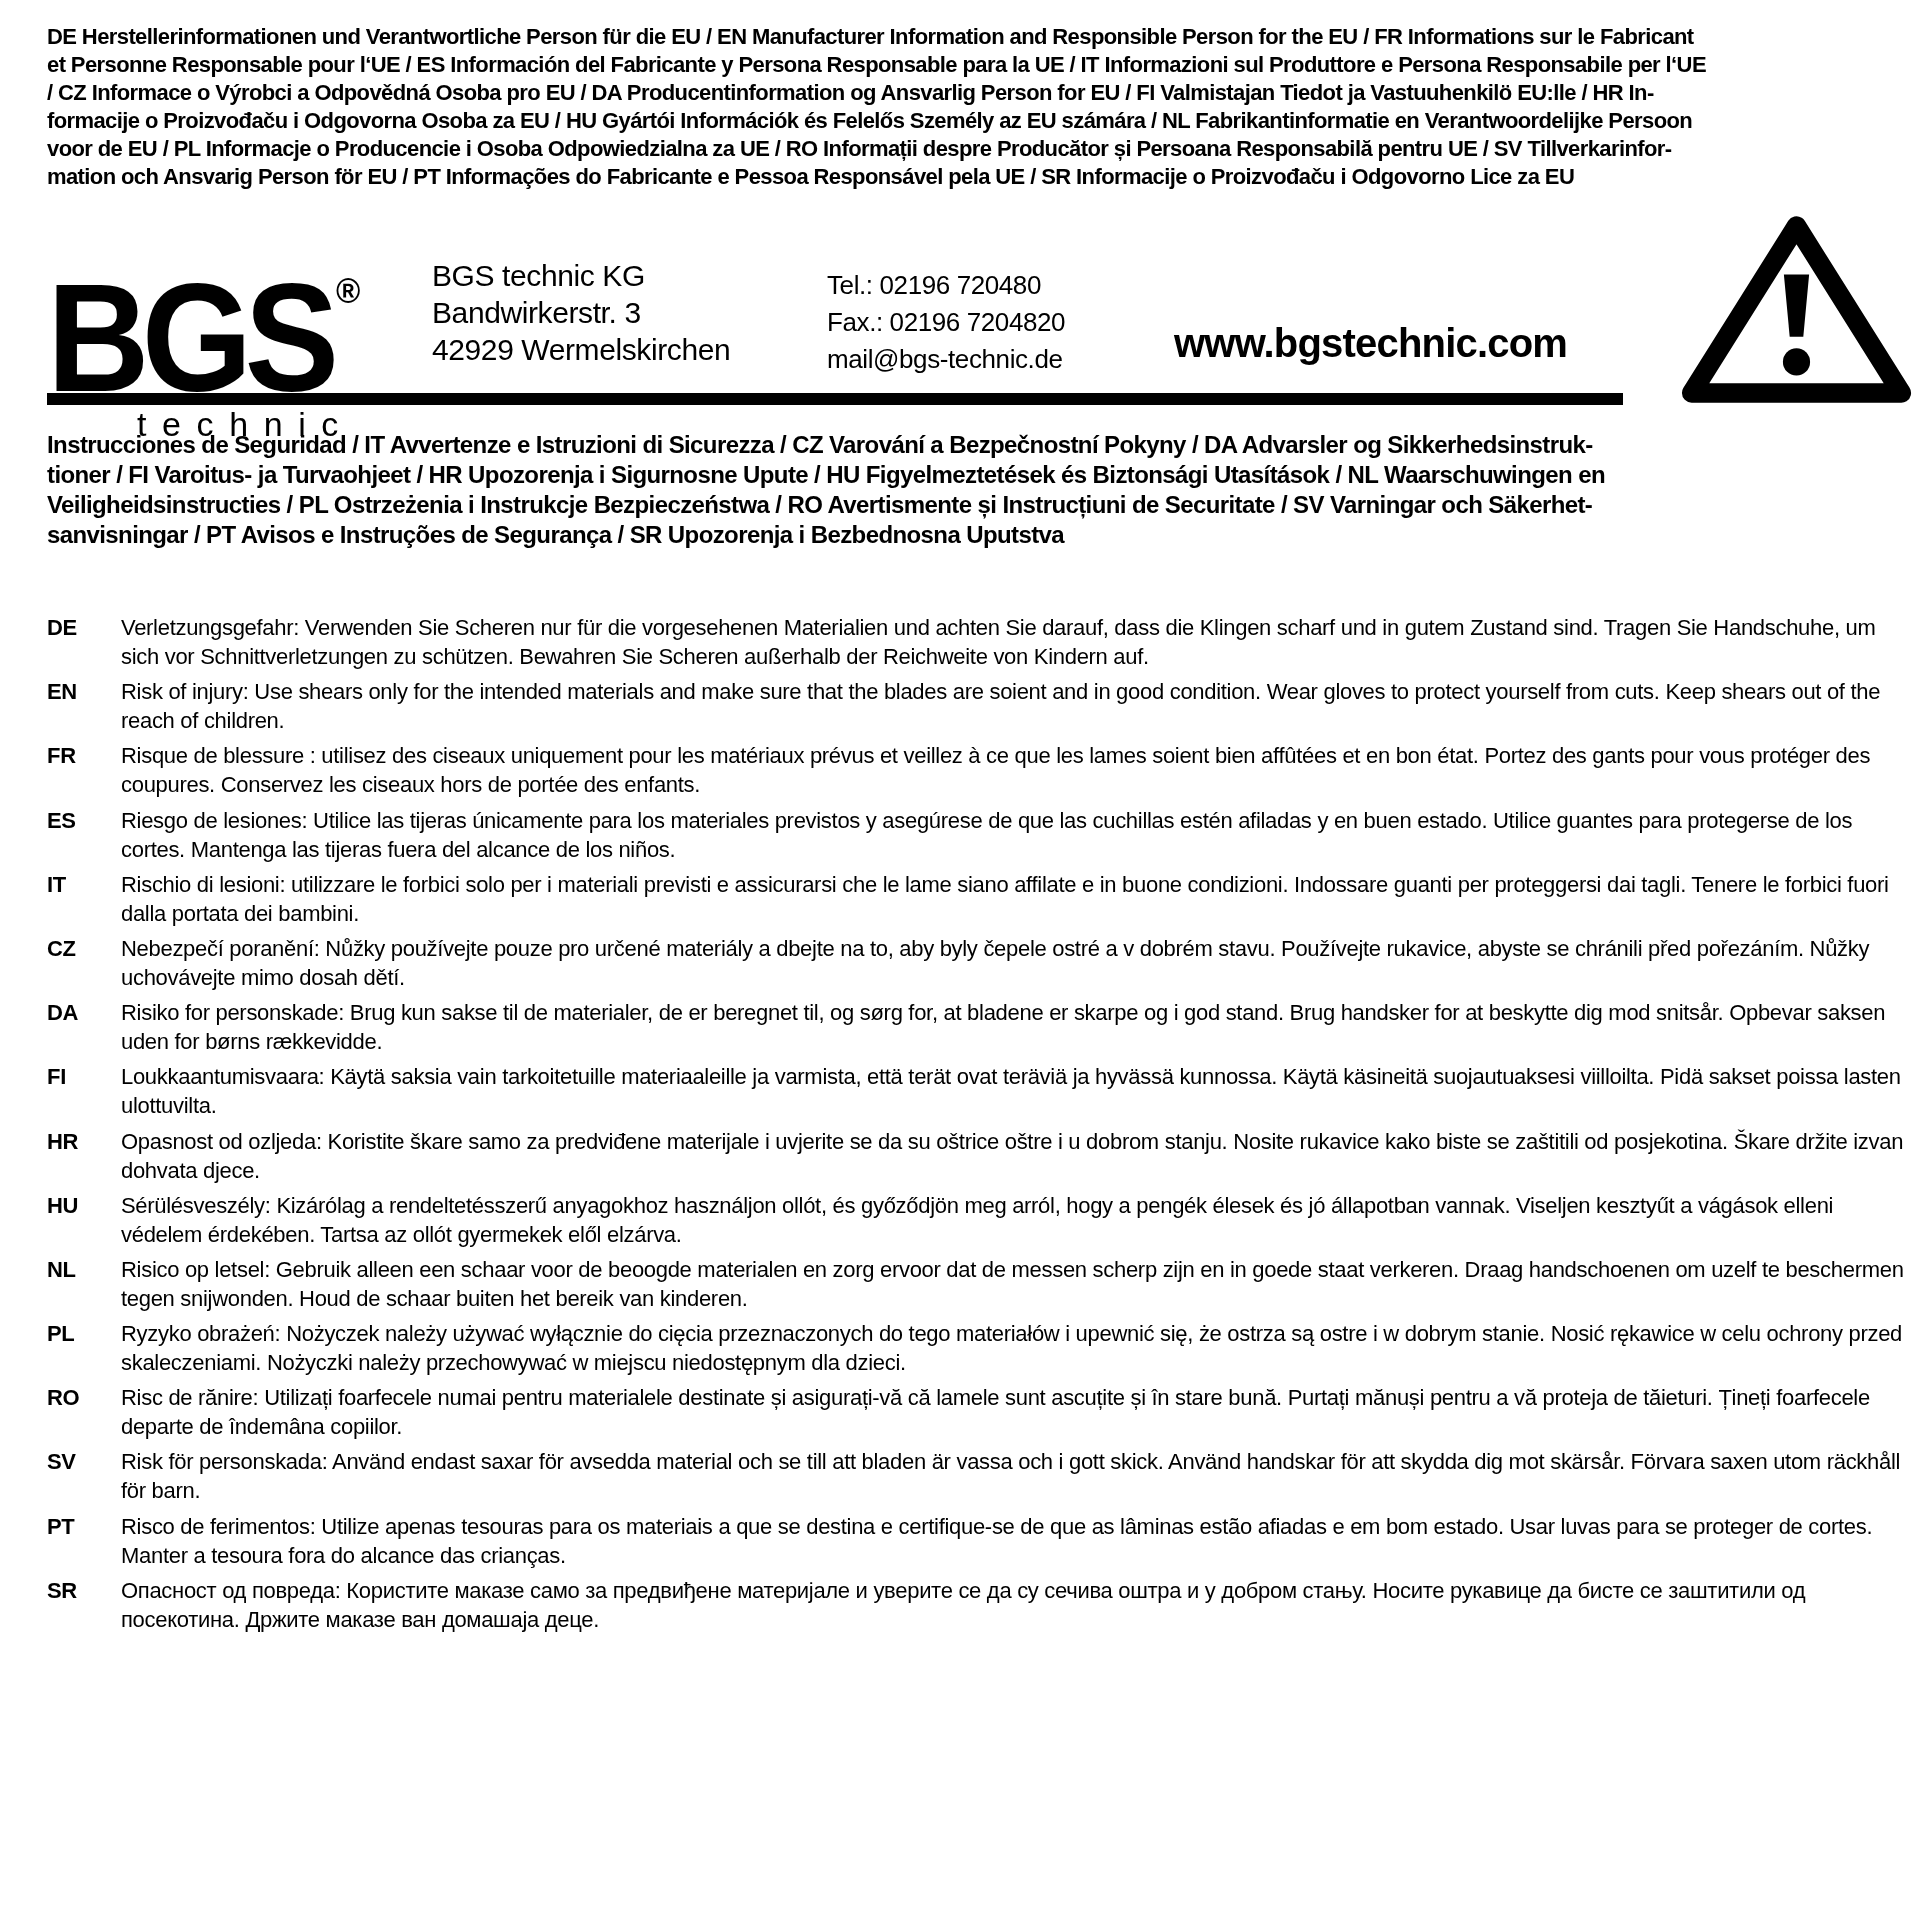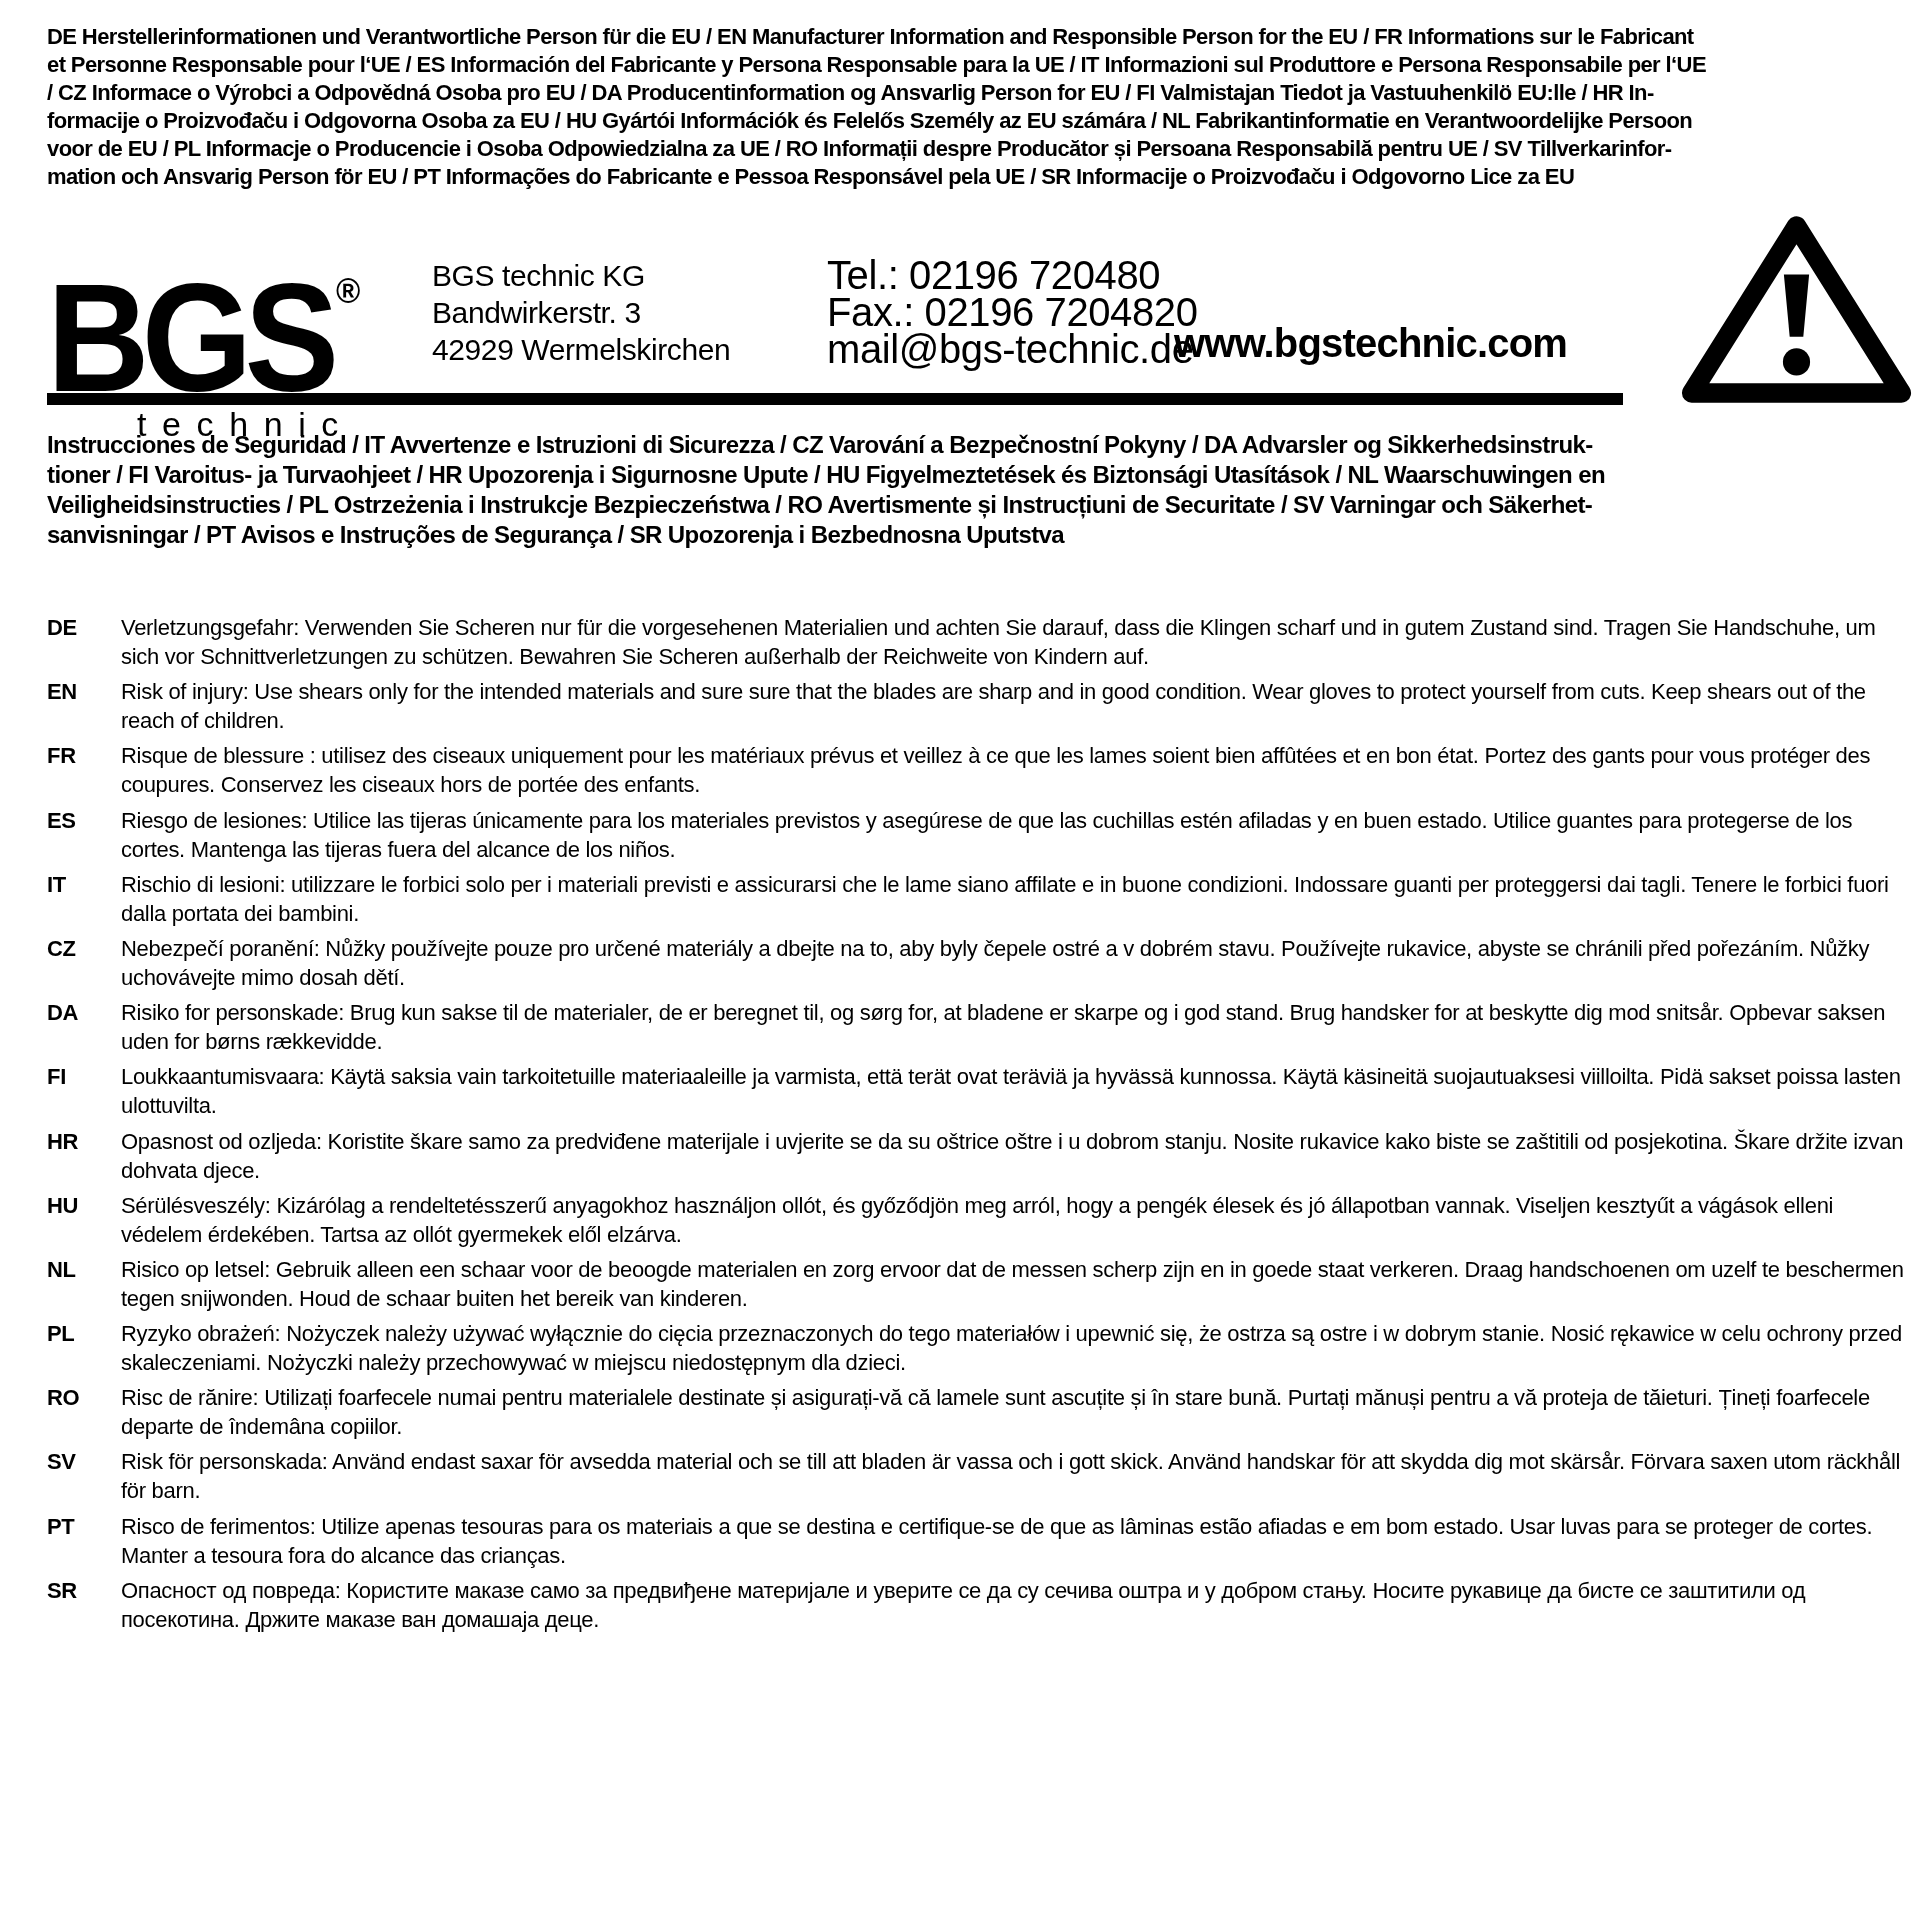--- a/index.html
+++ b/index.html
@@ -57,22 +57,22 @@
   .addr {
     position: absolute;
     left: 432px; top: 257px;
     font-size: 30px;
     line-height: 37px;
     letter-spacing: -0.4px;
     white-space: nowrap;
   }
   .contact {
     position: absolute;
-    left: 827px; top: 257px;
-    font-size: 40px;
+    left: 827px; top: 267px;
+    font-size: 26px;
     line-height: 37px;
     letter-spacing: -0.4px;
     white-space: nowrap;
   }
   .website {
     position: absolute;
     left: 1174px; top: 321px;
     font-weight: bold;
     font-size: 40px;
     letter-spacing: -0.8px;
@@ -177,21 +177,21 @@
     <div>sanvisningar  /  PT Avisos e Instruções de Segurança  /  SR Upozorenja i Bezbednosna Uputstva</div>
   </div>
 
   <div class="entries">
     <div class="entry">
       <div class="lang">DE</div>
       <div class="txt">Verletzungsgefahr: Verwenden Sie Scheren nur für die vorgesehenen Materialien und achten Sie darauf, dass die Klingen scharf und in gutem Zustand sind. Tragen Sie Handschuhe, um sich vor Schnittverletzungen zu schützen. Bewahren Sie Scheren außerhalb der Reichweite von Kindern auf.</div>
     </div>
     <div class="entry">
       <div class="lang">EN</div>
-      <div class="txt">Risk of injury: Use shears only for the intended materials and sure sure that the blades are sharp and in good condition. Wear gloves to protect yourself from cuts. Keep shears out of the reach of children.</div>
+      <div class="txt">Risk of injury: Use shears only for the intended materials and make sure that the blades are soient and in good condition. Wear gloves to protect yourself from cuts. Keep shears out of the reach of children.</div>
     </div>
     <div class="entry">
       <div class="lang">FR</div>
       <div class="txt">Risque de blessure : utilisez des ciseaux uniquement pour les matériaux prévus et veillez à ce que les lames soient bien affûtées et en bon état. Portez des gants pour vous protéger des coupures. Conservez les ciseaux hors de portée des enfants.</div>
     </div>
     <div class="entry">
       <div class="lang">ES</div>
       <div class="txt">Riesgo de lesiones: Utilice las tijeras únicamente para los materiales previstos y asegúrese de que las cuchillas estén afiladas y en buen estado. Utilice guantes para protegerse de los cortes. Mantenga las tijeras fuera del alcance de los niños.</div>
     </div>
     <div class="entry">

